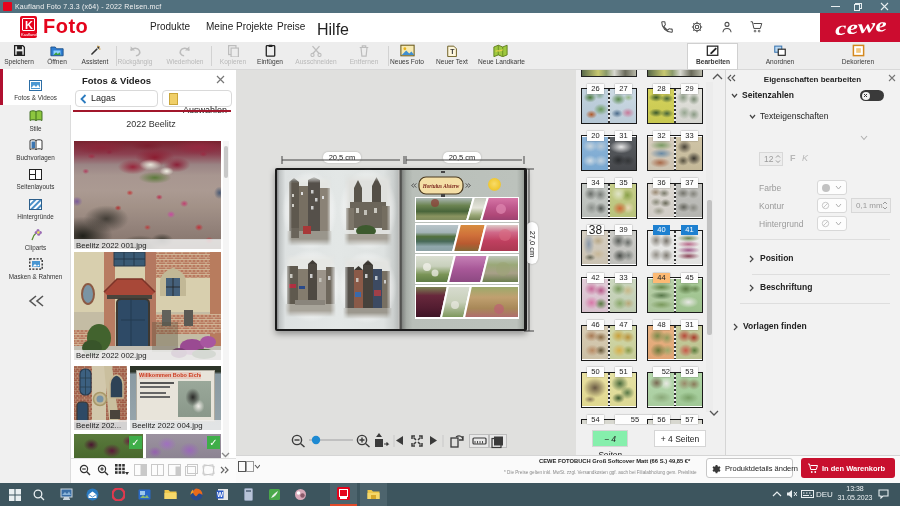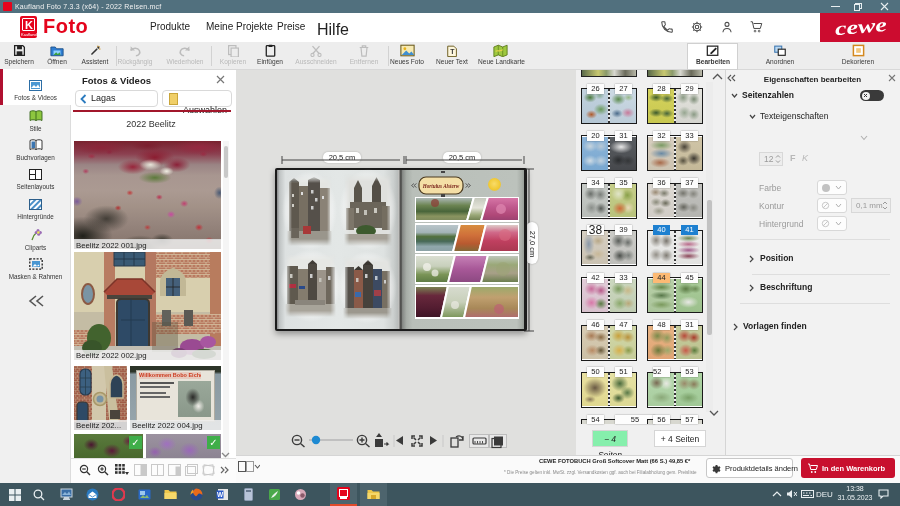--- a/index.html
+++ b/index.html
@@ -750,21 +750,21 @@
   <div class="abs" style="left:581px;top:371.8px;width:56px;height:36px;border:1.4px solid #1a1a1a;background:#fff;"></div>
   <div class="abs" style="left:582.4px;top:373.2px;width:26.3px;height:33.2px;background:radial-gradient(16px 14px at 48% 45%, #6a5a44, rgba(0,0,0,0) 72%),radial-gradient(8px 5px at 30% 80%, #8a7a5a, rgba(0,0,0,0) 72%),linear-gradient(180deg,#e8e0a0,#e0d890);"></div>
   <div class="abs" style="left:609.3px;top:373.2px;width:26.3px;height:33.2px;background:radial-gradient(12px 11px at 40% 32%, #4a6a3c, rgba(0,0,0,0) 72%),radial-gradient(10px 9px at 68% 60%, #5a7a48, rgba(0,0,0,0) 72%),radial-gradient(9px 7px at 35% 76%, #3c5a30, rgba(0,0,0,0) 72%),linear-gradient(180deg,#e6e2a4,#dcd894);"></div>
   <div class="abs" style="left:608.2px;top:373.2px;width:1.4px;height:33.2px;background:repeating-linear-gradient(180deg,#333 0,#333 2px,#eee 2px,#eee 4px);"></div>
   <div class="abs" style="left:587px;top:367.3px;width:17px;height:10px;background:#fdfdfd;box-shadow:0 0 1.5px rgba(0,0,0,0.4);font-size:7.5px;color:#222;text-align:center;line-height:10px;">50</div>
   <div class="abs" style="left:615px;top:367.3px;width:17px;height:10px;background:#fdfdfd;box-shadow:0 0 1.5px rgba(0,0,0,0.4);font-size:7.5px;color:#222;text-align:center;line-height:10px;">51</div>
   <div class="abs" style="left:647px;top:371.8px;width:56px;height:36px;border:1.4px solid #1a1a1a;background:#fff;"></div>
   <div class="abs" style="left:648.4px;top:373.2px;width:26.3px;height:33.2px;background:radial-gradient(10px 9px at 32% 30%, #7a6a54, rgba(0,0,0,0) 72%),radial-gradient(9px 9px at 68% 32%, #e8e8e2, rgba(0,0,0,0) 72%),radial-gradient(14px 8px at 50% 74%, #8aa878, rgba(0,0,0,0) 72%),linear-gradient(180deg,#b6d8ae,#a8cc9e);"></div>
   <div class="abs" style="left:675.3px;top:373.2px;width:26.3px;height:33.2px;background:radial-gradient(10px 9px at 35% 32%, #9a8a6a, rgba(0,0,0,0) 72%),radial-gradient(9px 8px at 70% 34%, #8a7a5a, rgba(0,0,0,0) 72%),radial-gradient(14px 8px at 50% 75%, #7aa068, rgba(0,0,0,0) 72%),linear-gradient(180deg,#aed4a4,#a0c896);"></div>
   <div class="abs" style="left:674.2px;top:373.2px;width:1.4px;height:33.2px;background:repeating-linear-gradient(180deg,#333 0,#333 2px,#eee 2px,#eee 4px);"></div>
-  <div class="abs" style="left:653px;top:367.3px;width:17px;height:10px;background:#fdfdfd;box-shadow:0 0 1.5px rgba(0,0,0,0.4);font-size:7.5px;color:#222;text-align:left;line-height:10px;">52</div>
+  <div class="abs" style="left:653px;top:367.3px;width:17px;height:10px;background:#fdfdfd;box-shadow:0 0 1.5px rgba(0,0,0,0.4);font-size:7.5px;color:#222;text-align:right;line-height:10px;">52</div>
   <div class="abs" style="left:681px;top:367.3px;width:17px;height:10px;background:#fdfdfd;box-shadow:0 0 1.5px rgba(0,0,0,0.4);font-size:7.5px;color:#222;text-align:center;line-height:10px;">53</div>
   <div class="abs" style="left:581px;top:419.1px;width:56px;height:5px;border:1.4px solid #1a1a1a;border-bottom:none;background:#d8d8d0;"></div>
   <div class="abs" style="left:587px;top:414.6px;width:17px;height:9px;background:#fdfdfd;box-shadow:0 0 1.5px rgba(0,0,0,0.4);font-size:7.5px;color:#222;text-align:center;line-height:9px;">54</div>
   <div class="abs" style="left:615px;top:414.6px;width:40px;height:9px;background:#fdfdfd;box-shadow:0 0 1.5px rgba(0,0,0,0.4);font-size:7.5px;color:#222;text-align:center;line-height:9px;">55</div>
   <div class="abs" style="left:647px;top:419.1px;width:56px;height:5px;border:1.4px solid #1a1a1a;border-bottom:none;background:#d8d8d0;"></div>
   <div class="abs" style="left:653px;top:414.6px;width:17px;height:9px;background:#fdfdfd;box-shadow:0 0 1.5px rgba(0,0,0,0.4);font-size:7.5px;color:#222;text-align:center;line-height:9px;">56</div>
   <div class="abs" style="left:681px;top:414.6px;width:17px;height:9px;background:#fdfdfd;box-shadow:0 0 1.5px rgba(0,0,0,0.4);font-size:7.5px;color:#222;text-align:center;line-height:9px;">57</div>
   <svg class="abs" style="left:712px;top:73px;" width="11" height="7" viewBox="0 0 11 7">
       <path d="M1 6l4.5-4.5L10 6" fill="none" stroke="#555" stroke-width="1.3"></path>
     </svg>

